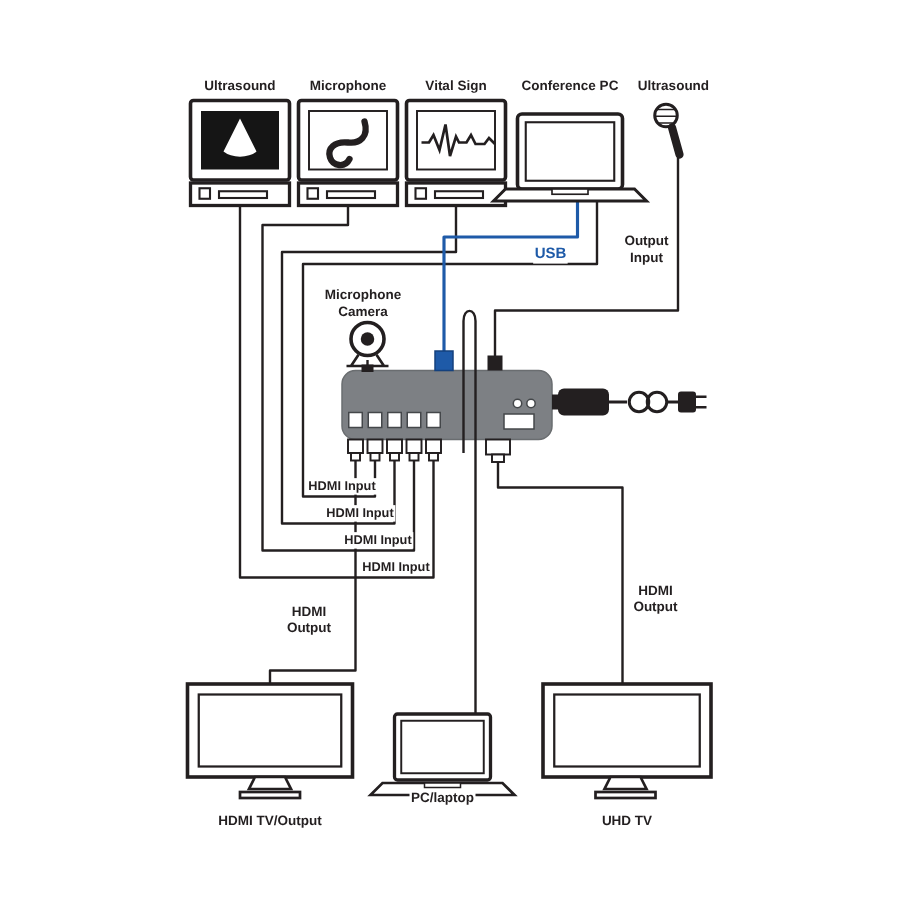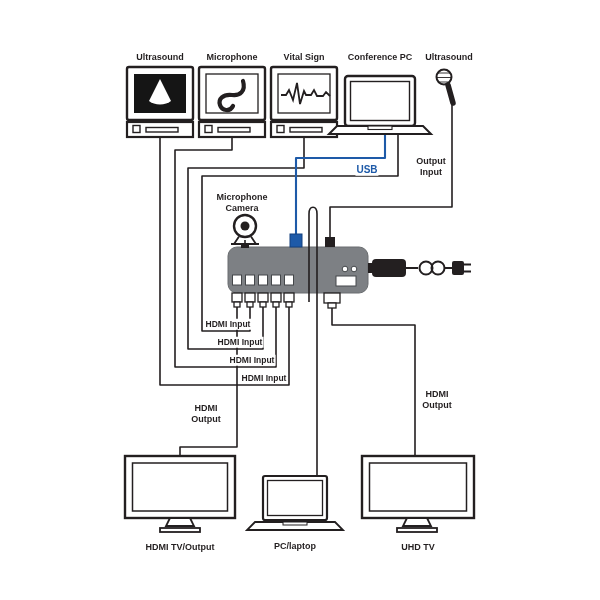--- a/index.html
+++ b/index.html
@@ -178,16 +178,16 @@
   <div>HDMI</div>
   <div>Output</div>
 </div>
 
 <div class="label" style="left:437px;top:399px">
   <div>HDMI</div>
   <div>Output</div>
 </div>
 
 <div class="label" style="left:180px;top:547px">HDMI TV/Output</div>
-<div class="label" style="left:295px;top:546px">PC/laptop</div>
+<div class="label" style="left:295px;top:532px">PC/laptop</div>
 <div class="label" style="left:418px;top:547px">UHD TV</div>
 
 </div>
 
 </body></html>

